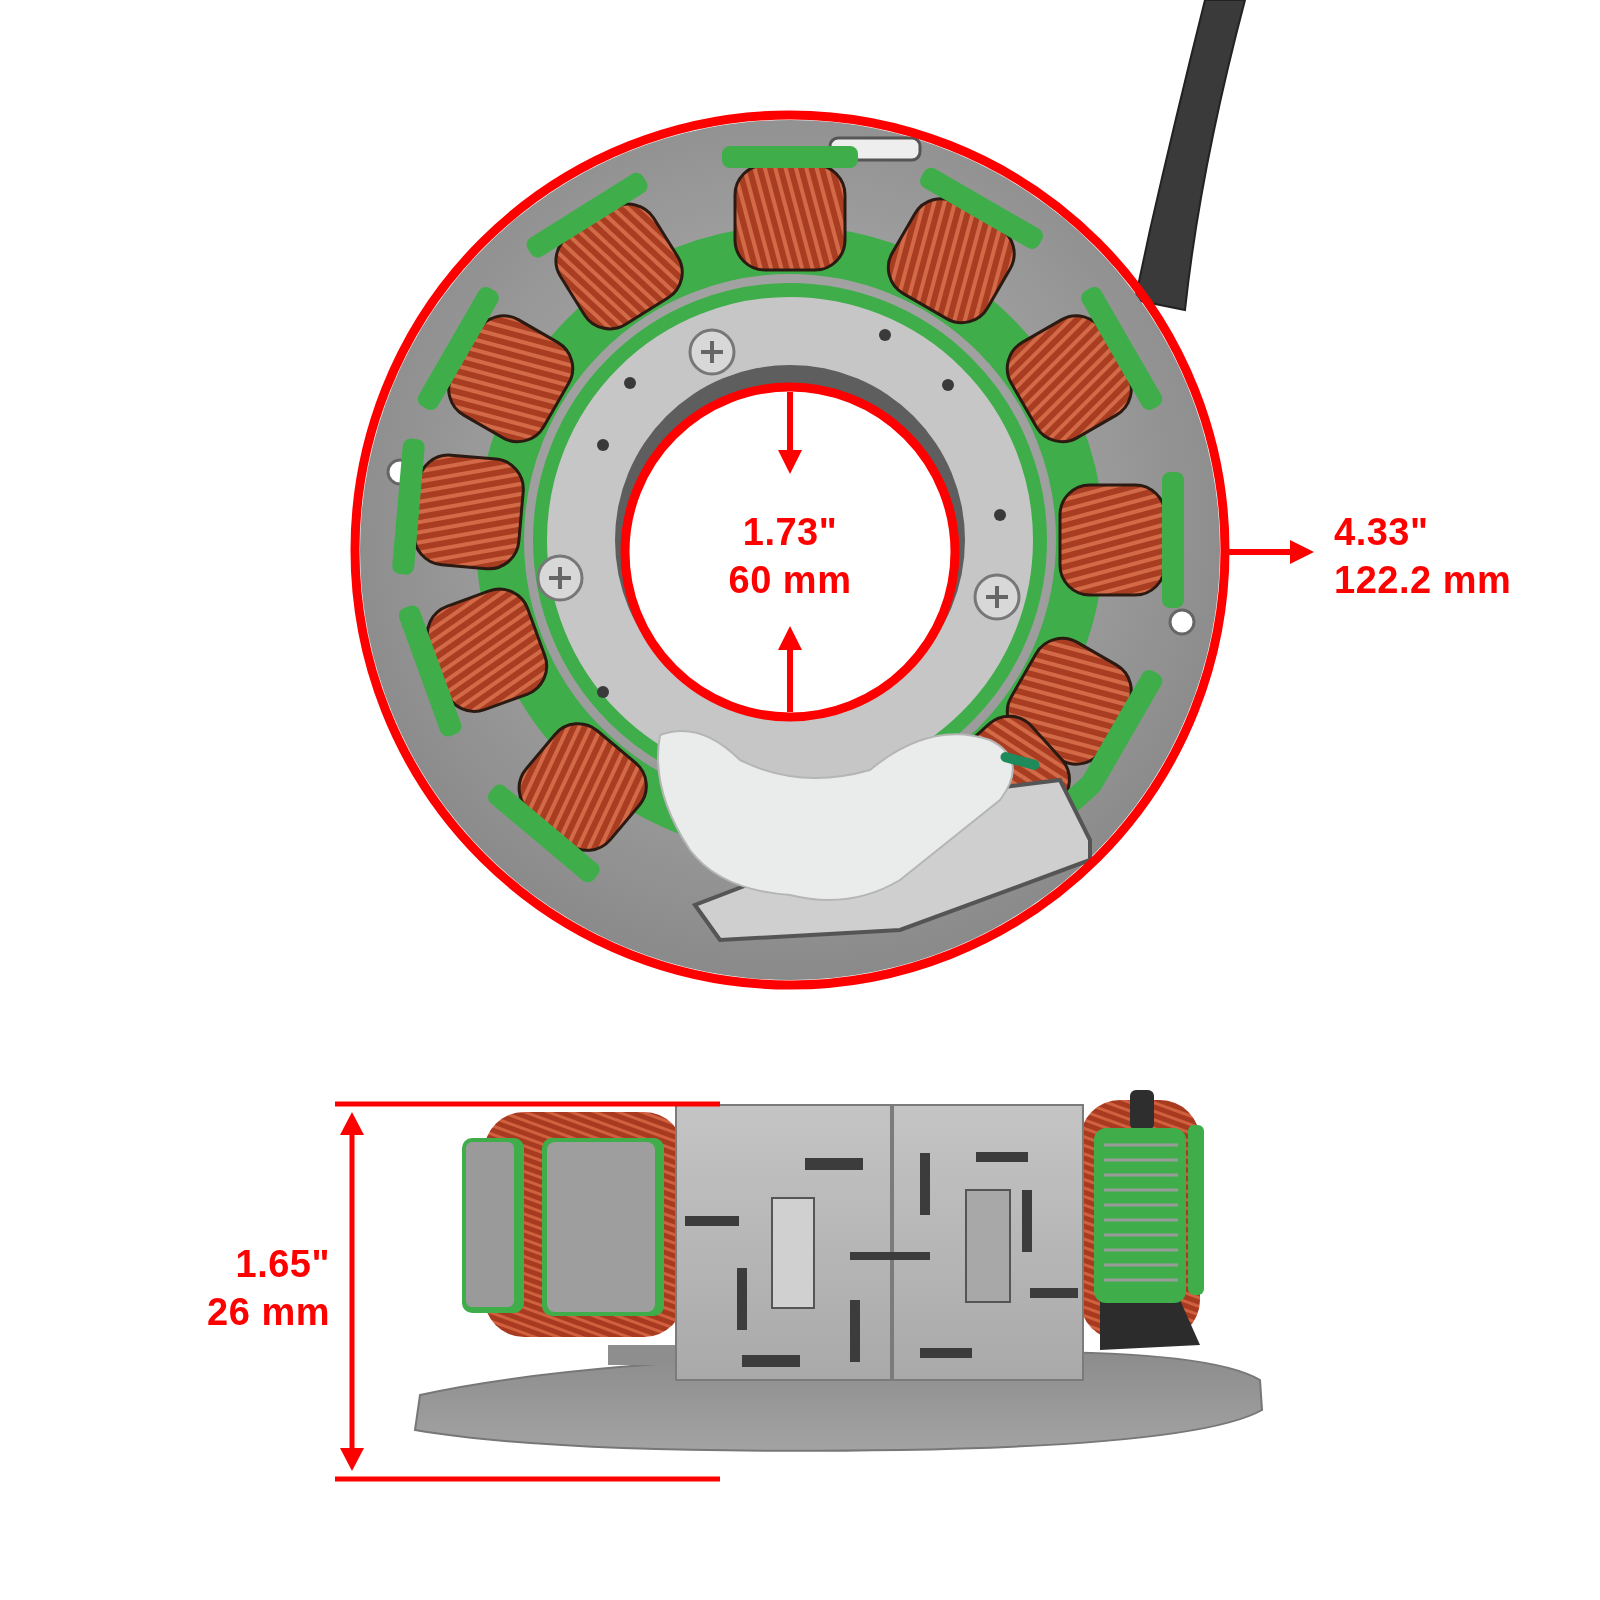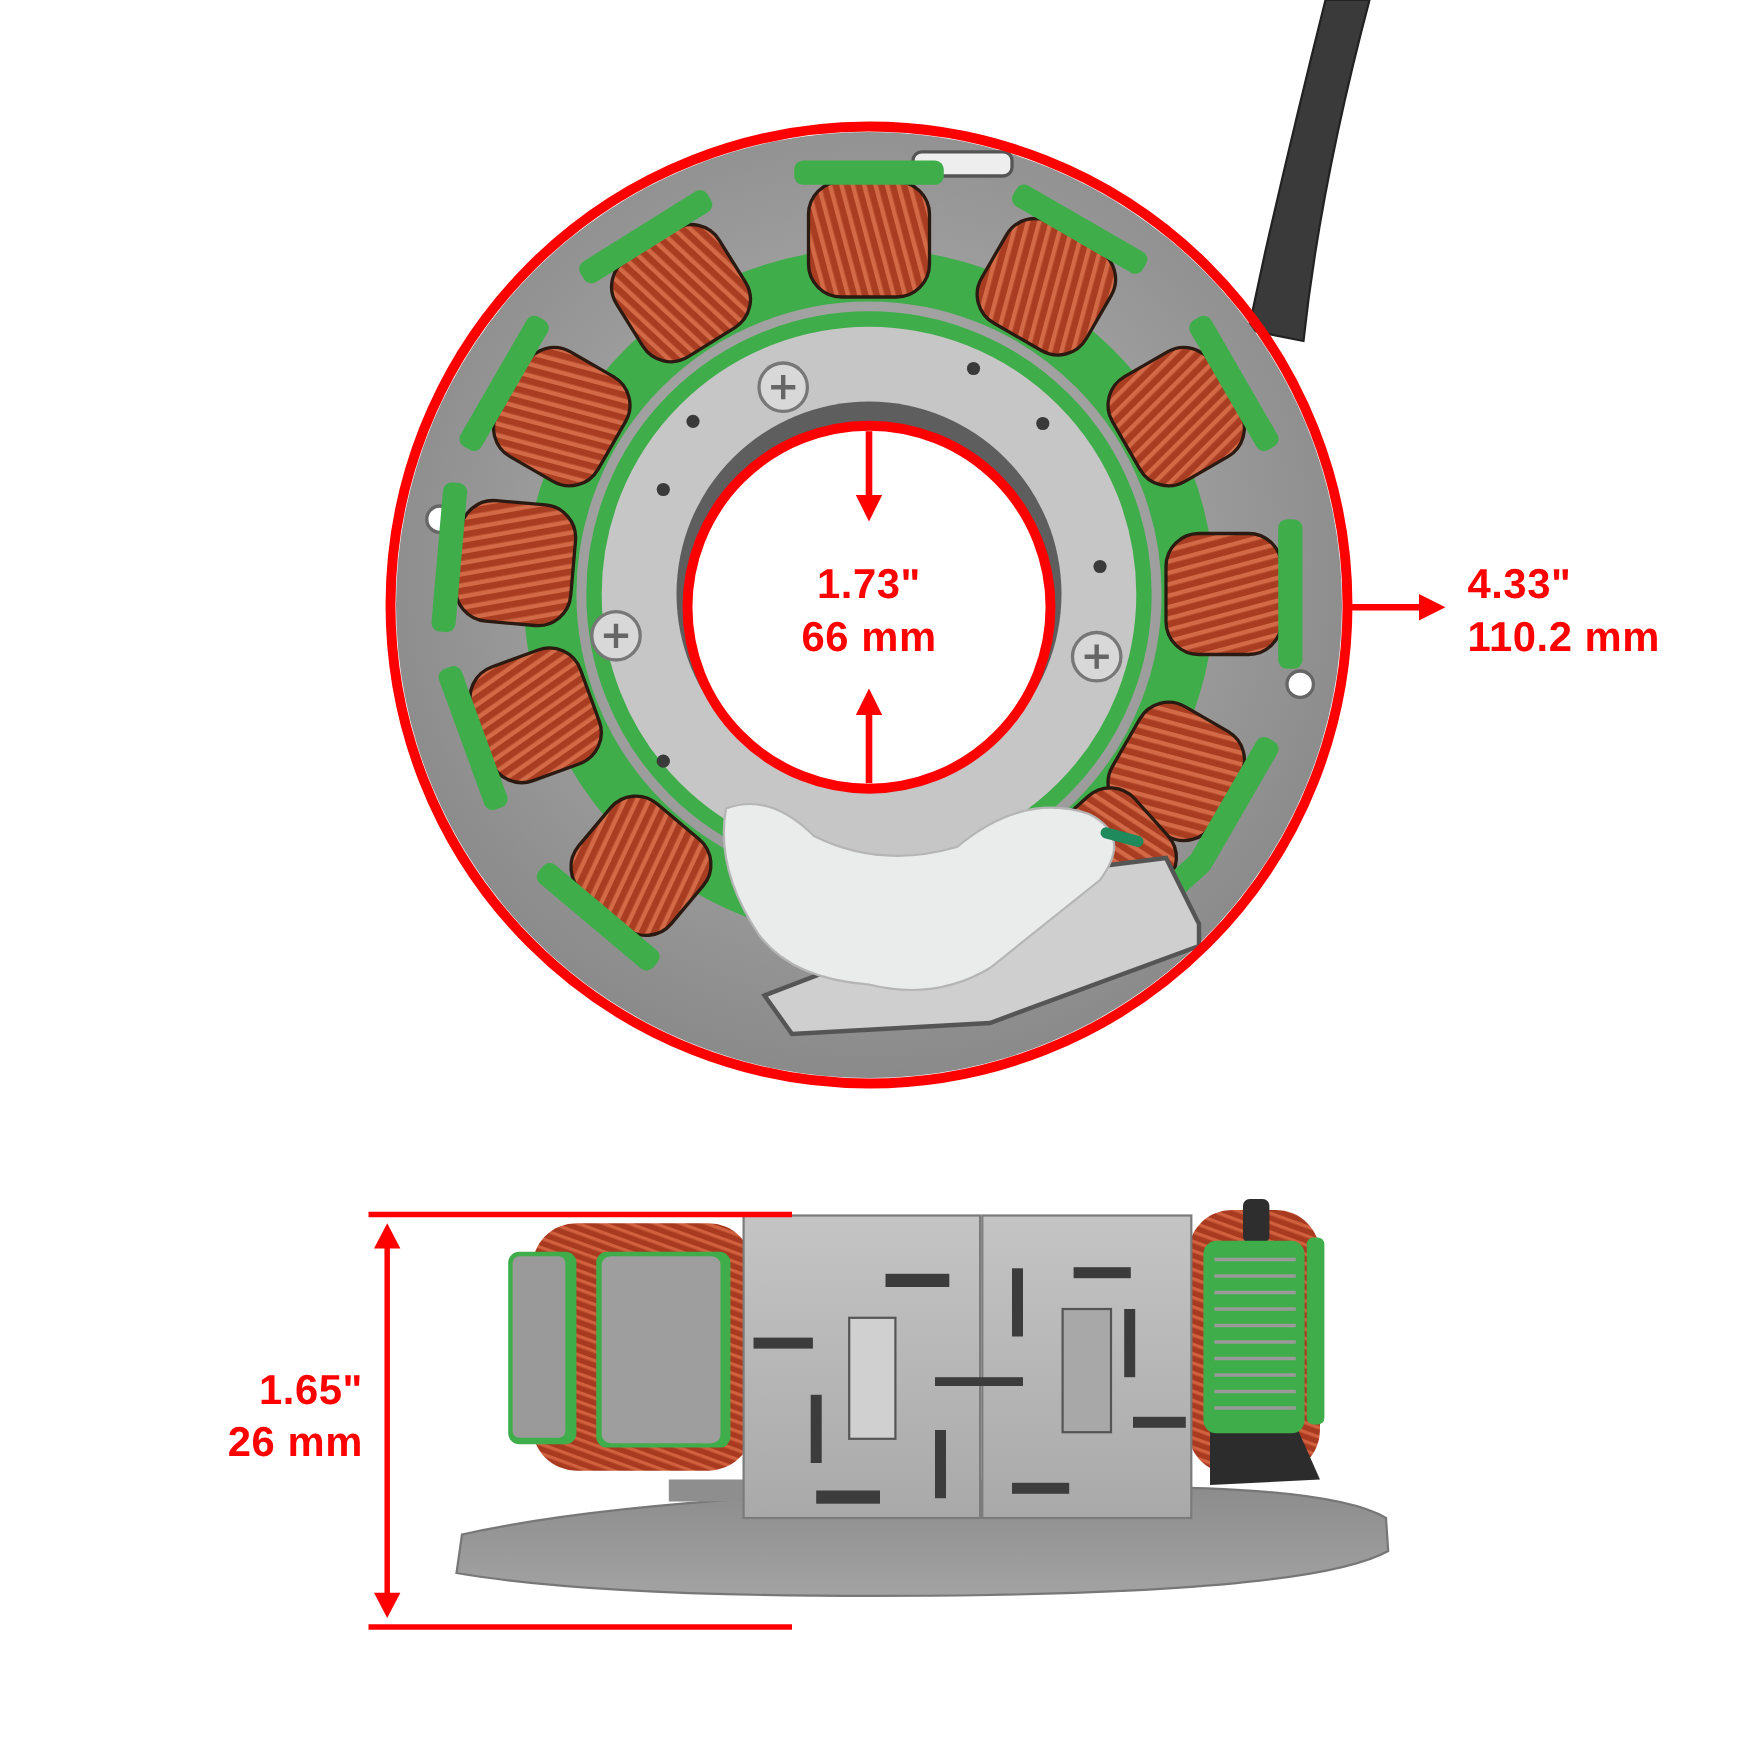--- a/index.html
+++ b/index.html
@@ -219,26 +219,26 @@
         <line x1="335" y1="1479" x2="720" y2="1479" stroke-width="5"></line>
         <line x1="352" y1="1130" x2="352" y2="1452" stroke-width="5"></line>
         <polygon points="340,1135 364,1135 352,1112" stroke="none"></polygon>
         <polygon points="340,1448 364,1448 352,1471" stroke="none"></polygon>
       </g>
     </g>
   </svg>
 
   <div class="label center" style="left:690px; top:508px; width:200px;">
     <span>1.73"</span>
-    <span>66 mm</span>
+    <span>60 mm</span>
   </div>
 
   <div class="label" style="left:1334px; top:508px; width:260px;">
     <span>4.33"</span>
-    <span>110.2 mm</span>
+    <span>122.2 mm</span>
   </div>
 
   <div class="label right" style="left:120px; top:1240px; width:210px;">
     <span>1.65"</span>
     <span>26 mm</span>
   </div>
 
 </div>
 
 </body></html>

